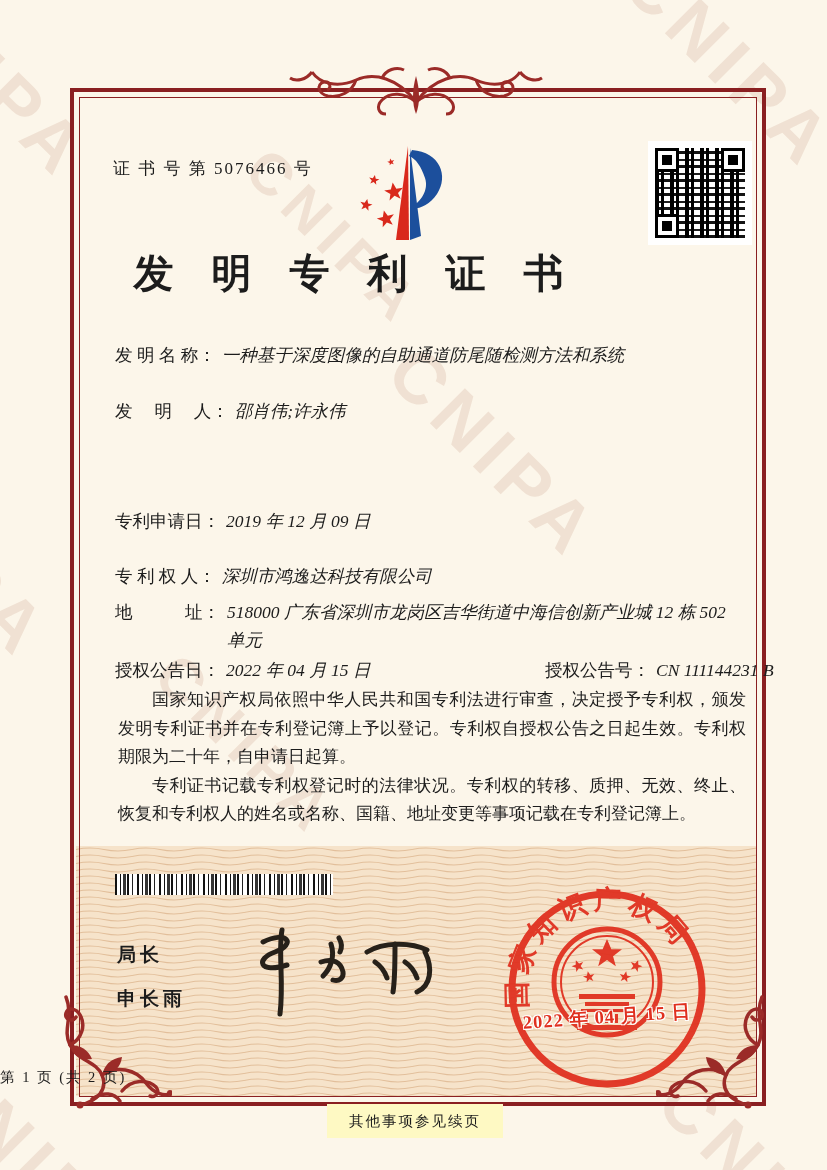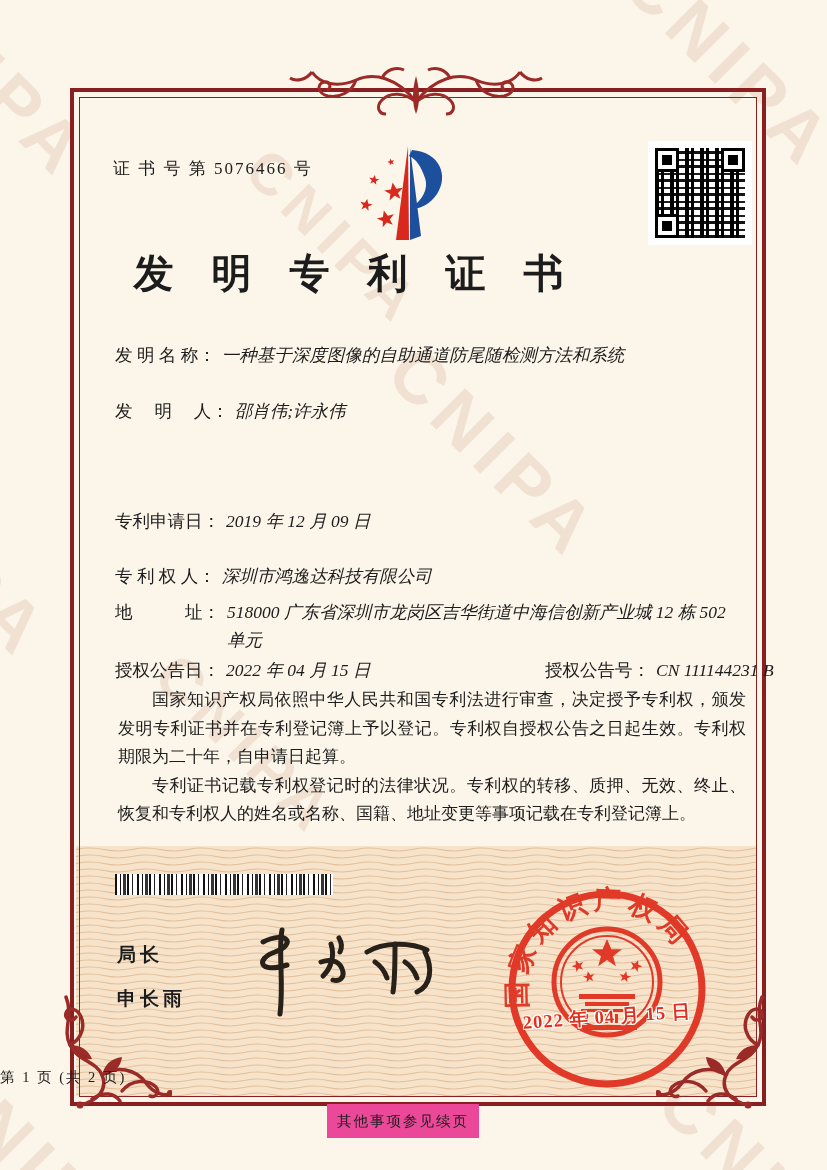--- a/index.html
+++ b/index.html
@@ -46,21 +46,21 @@
      letter-spacing:4px;z-index:5;}
   .director-name{position:absolute;left:117px;top:986px;font:bold 19px "Liberation Sans",sans-serif;
      letter-spacing:4px;z-index:5;}
   .signature{position:absolute;left:235px;top:918px;z-index:5;}
   .seal{position:absolute;left:500px;top:882px;width:215px;height:215px;z-index:6;opacity:.94;}
   .seal-date{position:absolute;left:498px;top:1004px;width:218px;text-align:center;z-index:7;
      font-size:18.5px;font-weight:bold;color:#e0301f;letter-spacing:1px;transform:rotate(-4deg);
      text-shadow:-1px -1px 0 #fff,1px -1px 0 #fff,-1px 1px 0 #fff,1px 1px 0 #fff;}
   .page-no{position:absolute;left:0;top:1068px;width:827px;text-align:left;font-size:14.5px;
      letter-spacing:2px;z-index:4;}
-  .foot-note{position:absolute;left:327px;top:1104px;width:152px;height:34px;background:#ec4899;
+  .foot-note{position:absolute;left:327px;top:1104px;width:176px;height:34px;background:#fef9c3;
      text-align:center;line-height:34px;font-size:14.5px;letter-spacing:2px;z-index:4;}
 </style>
 </head>
 <body>
 
 <div class="page">
 
   <span class="wm" style="left:-80px;top:-50px">CNIPA</span>
   <span class="wm" style="left:665px;top:-60px">CNIPA</span>
   <span class="wm" style="left:280px;top:135px;font-size:58px">CNIPA</span>

